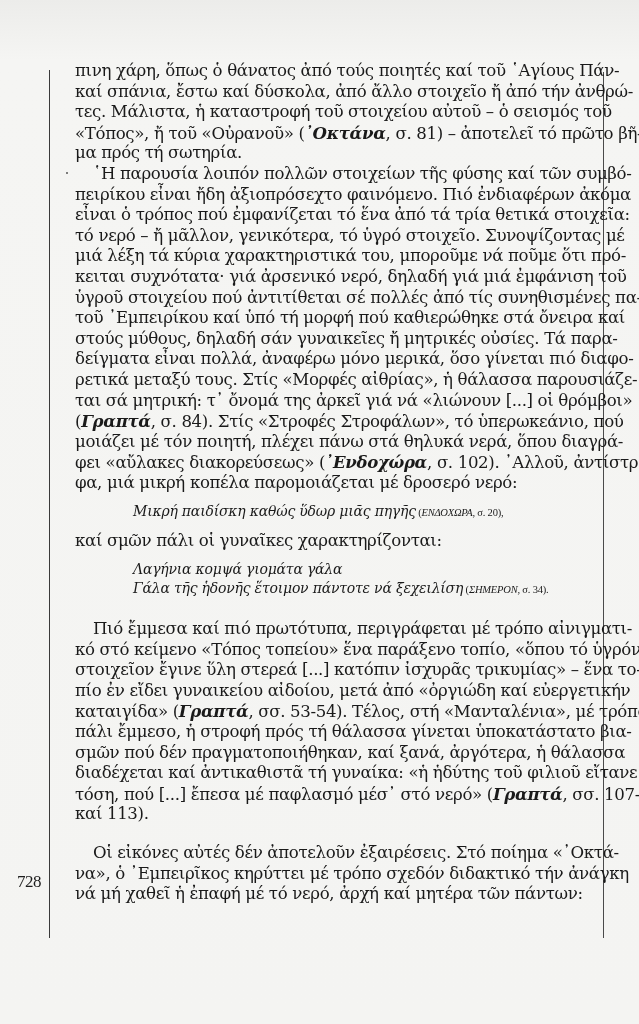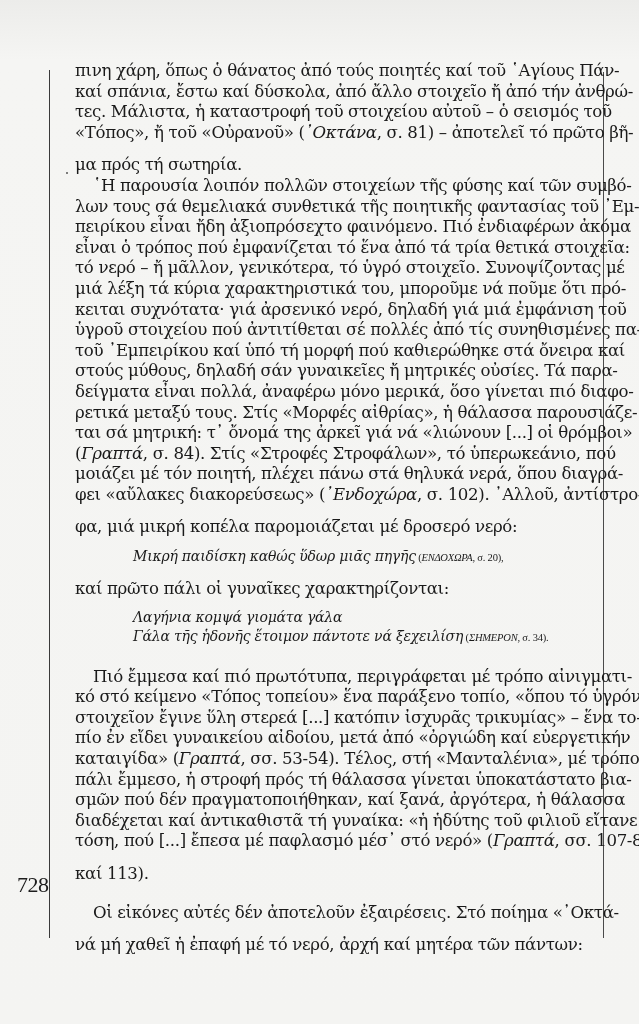--- a/index.html
+++ b/index.html
@@ -29,21 +29,21 @@
     }
     .rule-right {
       position: absolute;
       left: 603px; top: 72px;
       width: 1px; height: 866px;
       background: #4a4a4a;
     }
     .page-number {
       position: absolute;
       left: 17px; top: 872px;
-      font-size: 22px;
+      font-size: 17px;
       font-family: "Liberation Serif", serif;
       color: #1d1d1d;
       letter-spacing: -0.5px;
     }
     .body-text {
       position: absolute;
       left: 75px;
       top: 61px;
       width: 522px;
       font-size: 16.6px;
@@ -54,21 +54,20 @@
     }
     .line {
       display: block;
       white-space: nowrap;
       text-align-last: justify;
       text-align: justify;
       height: 20.6px;
     }
     .line.last {
       text-align-last: left;
-      margin-top: 12px;
     }
     .indent {
       padding-left: 18px;
     }
     .quote {
       margin-left: 58px;
       font-style: italic;
       font-size: 14px;
       line-height: 19px;
       letter-spacing: -0.2px;
@@ -78,21 +77,21 @@
       font-style: normal;
       font-size: 10.5px;
       font-family: "Liberation Serif", serif;
     }
     .quote .src i {
       font-style: italic;
     }
     .q1 { margin-top: 9px; margin-bottom: 9px; }
     .q2 { margin-top: 8px; margin-bottom: 20px; }
     .gap-before-last { height: 18px; }
-    i.it { font-style: italic; }
+    i.it { font-style: italic; font-weight: bold; }
     .dot-mark {
       position: absolute;
       left: 66px; top: 172px;
       width: 2px; height: 2px;
       background: #555;
       border-radius: 1px;
     }
   </style>
 </head>
 <body>
@@ -109,21 +108,20 @@
     <div>
       <span class="line">πινη χάρη, ὅπως ὁ θάνατος ἀπό τούς ποιητές καί τοῦ ῾Αγίους Πάν-</span>
       <span class="line">καί σπάνια, ἔστω καί δύσκολα, ἀπό ἄλλο στοιχεῖο ἤ ἀπό τήν ἀνθρώ-</span>
       <span class="line">τες. Μάλιστα, ἡ καταστροφή τοῦ στοιχείου αὐτοῦ – ὁ σεισμός τοῦ</span>
       <span class="line"><span>«Τόπος», ἤ τοῦ «Οὐρανοῦ» (</span><i class="it">᾿Οκτάνα</i><span>, σ. 81) – ἀποτελεῖ τό πρῶτο βῆ-</span></span>
       <span class="line last">μα πρός τή σωτηρία.</span>
     </div>
 
     <div>
       <span class="line indent">῾Η παρουσία λοιπόν πολλῶν στοιχείων τῆς φύσης καί τῶν συμβό-</span>
-      <span class="line">λων τους σά θεμελιακά συνθετικά τῆς ποιητικῆς φαντασίας τοῦ ᾿Εμ-</span>
       <span class="line">πειρίκου εἶναι ἤδη ἀξιοπρόσεχτο φαινόμενο. Πιό ἐνδιαφέρων ἀκόμα</span>
       <span class="line">εἶναι ὁ τρόπος πού ἐμφανίζεται τό ἕνα ἀπό τά τρία θετικά στοιχεῖα:</span>
       <span class="line">τό νερό – ἤ μᾶλλον, γενικότερα, τό ὑγρό στοιχεῖο. Συνοψίζοντας μέ</span>
       <span class="line">μιά λέξη τά κύρια χαρακτηριστικά του, μποροῦμε νά ποῦμε ὅτι πρό-</span>
       <span class="line">κειται συχνότατα· γιά ἀρσενικό νερό, δηλαδή γιά μιά ἐμφάνιση τοῦ</span>
       <span class="line">ὑγροῦ στοιχείου πού ἀντιτίθεται σέ πολλές ἀπό τίς συνηθισμένες πα-</span>
     </div>
 
     <div>
       <span class="line">τοῦ ᾿Εμπειρίκου καί ὑπό τή μορφή πού καθιερώθηκε στά ὄνειρα καί</span>
@@ -135,21 +133,21 @@
       <span class="line">μοιάζει μέ τόν ποιητή, πλέχει πάνω στά θηλυκά νερά, ὅπου διαγρά-</span>
       <span class="line"><span>φει «αὔλακες διακορεύσεως» (</span><i class="it">᾿Ενδοχώρα</i><span>, σ. 102). ᾿Αλλοῦ, ἀντίστρο-</span></span>
       <span class="line last">φα, μιά μικρή κοπέλα παρομοιάζεται μέ δροσερό νερό:</span>
     </div>
 
     <div class="quote q1">
       <div><span>Μικρή παιδίσκη καθώς ὕδωρ μιᾶς πηγῆς</span><span class="src"><span> (</span><i>ΕΝΔΟΧΩΡΑ</i><span>, σ. 20),</span></span></div>
     </div>
 
     <div>
-      <span class="line last">καί πρῶτο πάλι οἱ γυναῖκες χαρακτηρίζονται:</span>
+      <span class="line last">καί σμῶν πάλι οἱ γυναῖκες χαρακτηρίζονται:</span>
     </div>
 
     <div class="quote q2">
       <div>Λαγήνια κομψά γιομάτα γάλα</div>
       <div><span>Γάλα τῆς ἡδονῆς ἕτοιμον πάντοτε νά ξεχειλίση</span><span class="src"><span> (</span><i>ΣΗΜΕΡΟΝ</i><span>, σ. 34).</span></span></div>
     </div>
 
     <div>
       <span class="line indent">Πιό ἔμμεσα καί πιό πρωτότυπα, περιγράφεται μέ τρόπο αἰνιγματι-</span>
       <span class="line">κό στό κείμενο «Τόπος τοπείου» ἕνα παράξενο τοπίο, «ὅπου τό ὑγρόν</span>
@@ -160,17 +158,18 @@
       <span class="line">σμῶν πού δέν πραγματοποιήθηκαν, καί ξανά, ἀργότερα, ἡ θάλασσα</span>
       <span class="line">διαδέχεται καί ἀντικαθιστᾶ τή γυναίκα: «ἡ ἡδύτης τοῦ φιλιοῦ εἴτανε</span>
       <span class="line"><span>τόση, πού [...] ἔπεσα μέ παφλασμό μέσ᾿ στό νερό» (</span><i class="it">Γραπτά</i><span>, σσ. 107-8</span></span>
       <span class="line last">καί 113).</span>
     </div>
 
     <div class="gap-before-last"></div>
 
     <div>
       <span class="line indent">Οἱ εἰκόνες αὐτές δέν ἀποτελοῦν ἐξαιρέσεις. Στό ποίημα «᾿Οκτά-</span>
+      <span class="line">να», ὁ ᾿Εμπειρῖκος κηρύττει μέ τρόπο σχεδόν διδακτικό τήν ἀνάγκη</span>
       <span class="line last">νά μή χαθεῖ ἡ ἐπαφή μέ τό νερό, ἀρχή καί μητέρα τῶν πάντων:</span>
     </div>
 
   </div>
 </div>
 
 </body></html>

